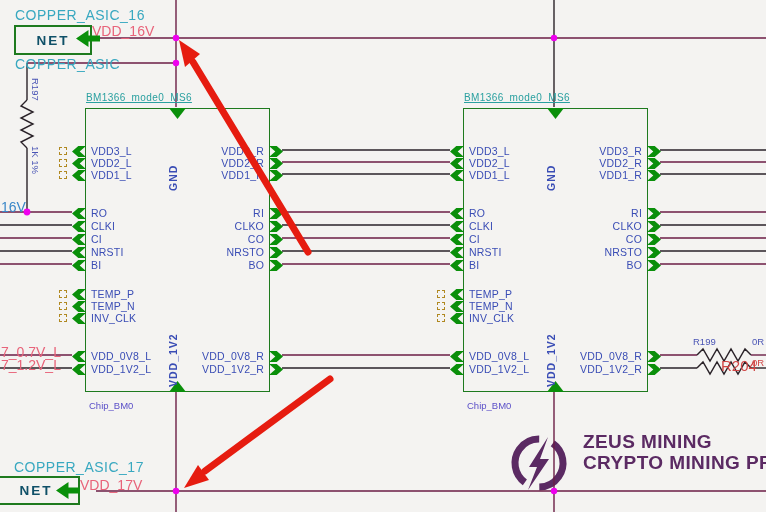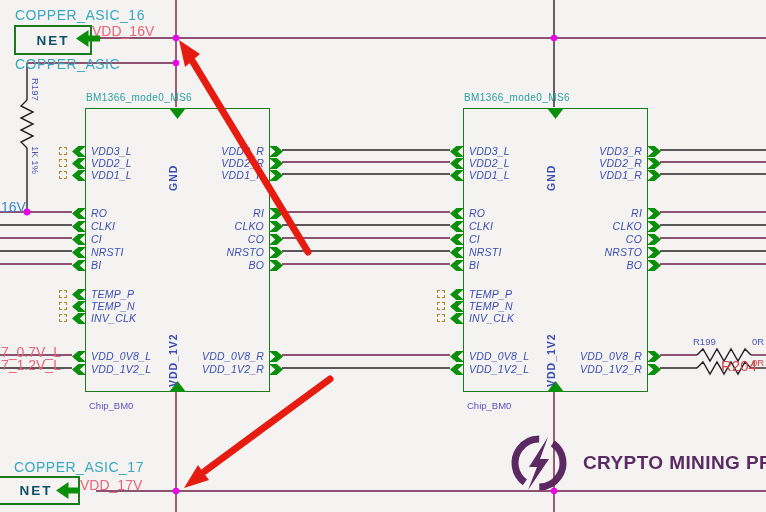--- a/index.html
+++ b/index.html
@@ -17,24 +17,24 @@
   .wk{stroke:var(--wire-k);stroke-width:1.4;fill:none;}
   .wm{stroke:var(--wire-m);stroke-width:1.4;fill:none;}
   .jdot{fill:var(--junction);}
   .redline{stroke:var(--arrow-red);stroke-width:7;stroke-linecap:round;}
   .redhead{fill:var(--arrow-red);}
 
   .chip{position:absolute;top:108px;width:183px;height:282px;
         border:1.5px solid var(--chip-border);z-index:3;}
   #chip0{left:85px;} #chip1{left:463px;}
   .chip-header{position:absolute;top:-17px;left:0;font-size:10px;color:var(--header-teal);
-        white-space:nowrap;letter-spacing:0.4px;}
+        text-decoration:underline;white-space:nowrap;letter-spacing:0.4px;}
   .chip-footer{position:absolute;bottom:-20px;left:3px;font-size:9.5px;color:var(--ref-purple);
         white-space:nowrap;}
-  .pin-layer{position:absolute;inset:0;font-style:italic;}
+  .pin-layer{position:absolute;inset:0;}
   .pin{position:absolute;left:0;right:0;height:12px;}
   .parrow{position:absolute;top:1px;width:14px;height:11px;background:var(--pin-green);}
   .pin.left  .parrow{left:-14px;clip-path:polygon(0% 50%,45% 0%,100% 0%,55% 50%,100% 100%,45% 100%);}
   .pin.right .parrow{right:-14px;clip-path:polygon(100% 50%,55% 0%,0% 0%,45% 50%,0% 100%,55% 100%);}
   .plabel{position:absolute;top:0;line-height:12px;font-size:10.5px;color:var(--pin-text);
         white-space:nowrap;letter-spacing:0.2px;}
   .pin.left .plabel{left:5px;} .pin.right .plabel{right:5px;}
   .pstub{position:absolute;left:-27px;top:2px;width:8px;height:8px;
         border:1px dashed var(--stub);box-sizing:border-box;}
   .pin-tri{position:absolute;left:83px;width:17px;height:11px;background:var(--pin-green);}
@@ -77,20 +77,21 @@
 </head>
 <body>
 
 <div id="page">
 
   <div class="logo">
     <svg width="62" height="62">
       <circle cx="31" cy="33" r="24" fill="none" stroke="#5b2a63" stroke-width="7" stroke-dasharray="60 15.4" transform="rotate(-55 31 33)"></circle>
       <path d="M40 7 L21 37 L29 37 L20 60 L41 29 L32 29 Z" fill="#5b2a63"></path>
     </svg>
+    <span class="logo-text" id="logo-l1">ZEUS MINING</span>
     <span class="logo-text" id="logo-l2">CRYPTO MINING PRO</span>
   </div>
 
   <svg class="layer" id="wires" width="766" height="512">
     <g>
       <line class="wm" x1="98" y1="38" x2="766" y2="38"></line>
       <line class="wm" x1="176" y1="0" x2="176" y2="107"></line>
       <line class="wk" x1="554" y1="0" x2="554" y2="107"></line>
       <line class="wm" x1="27" y1="63" x2="176" y2="63"></line>
       <line class="wk" x1="27" y1="63" x2="27" y2="100"></line>

